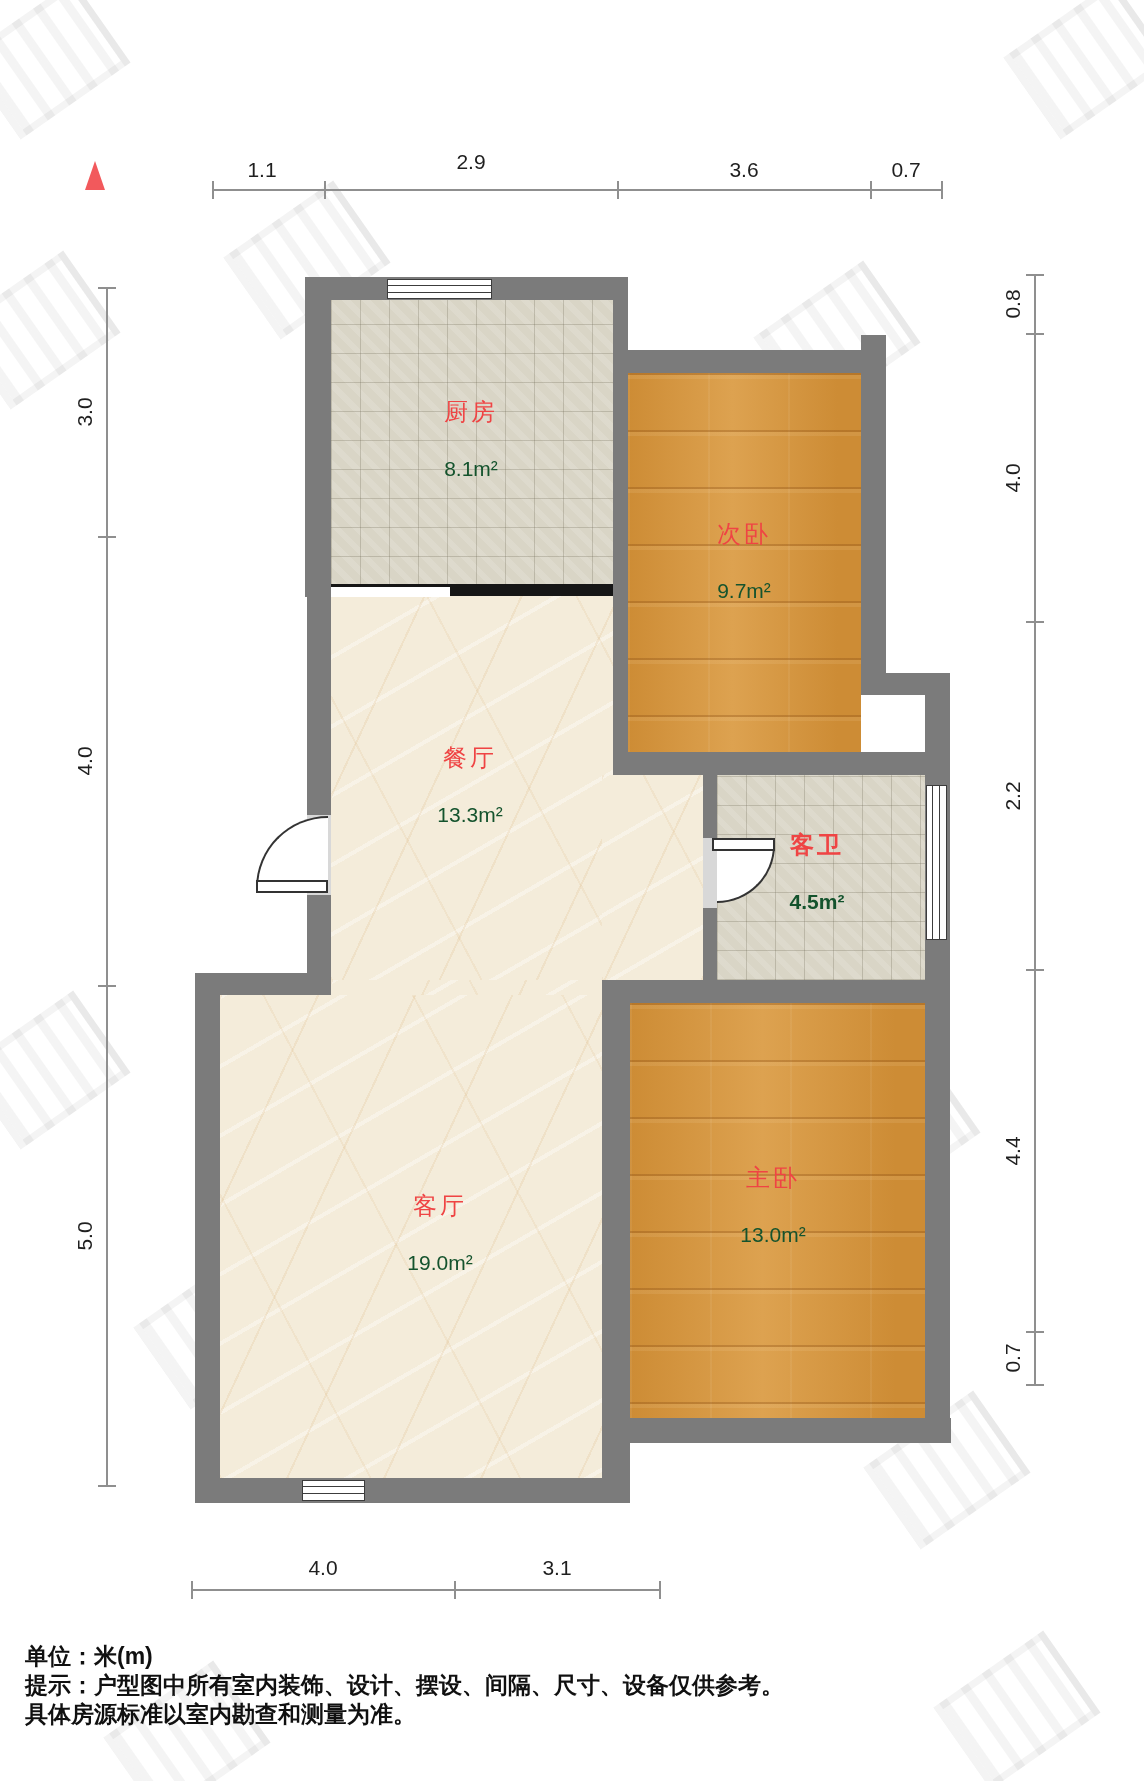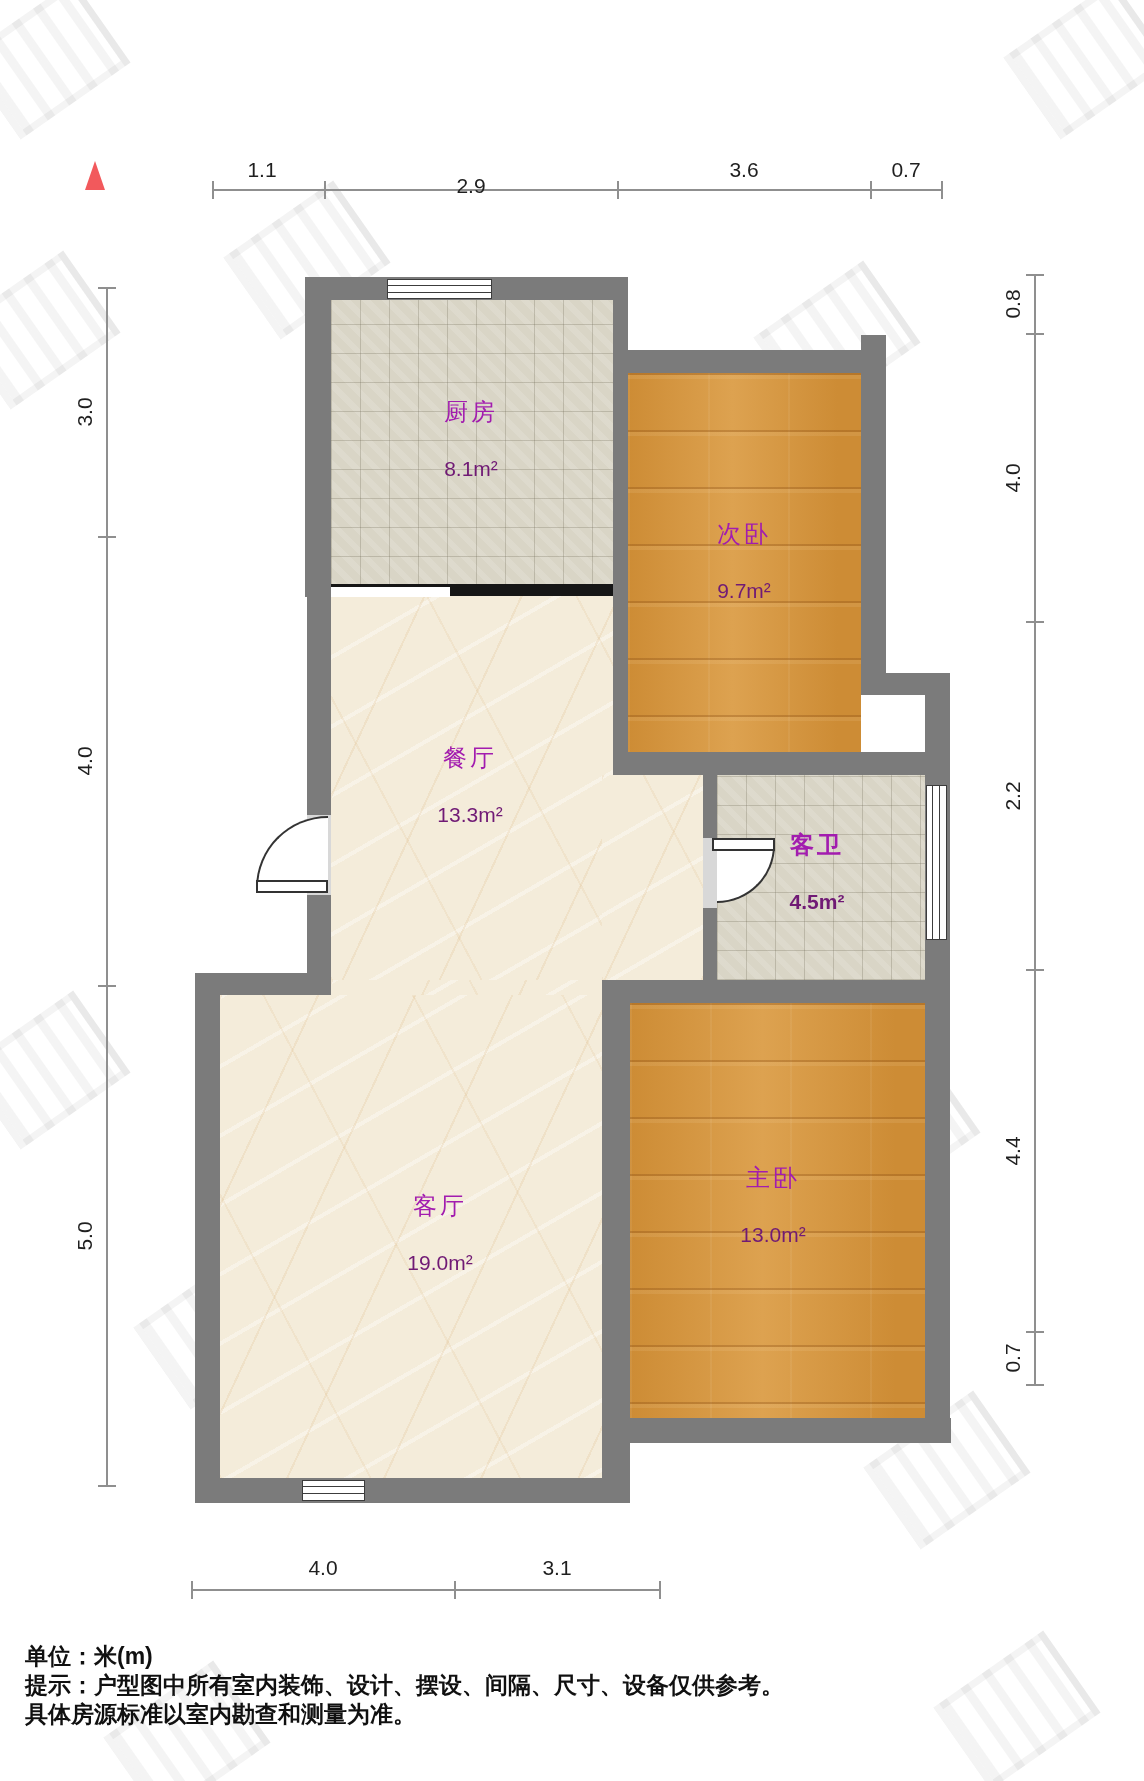--- a/index.html
+++ b/index.html
@@ -45,22 +45,22 @@
   .arc.tl{border-top:2px solid #333;border-left:2px solid #333;border-top-left-radius:100%;}
   .arc.br{border-bottom:2px solid #333;border-right:2px solid #333;border-bottom-right-radius:100%;}
   
   .dimline{position:absolute;background:#8f8f8f;}
   .tickv{position:absolute;width:2px;height:18px;background:#8f8f8f;}
   .tickh{position:absolute;width:18px;height:2px;background:#8f8f8f;}
   .dim{position:absolute;font-size:21px;color:#1f1f1f;transform:translate(-50%,-50%);white-space:nowrap;}
   .dim.rot{transform:translate(-50%,-50%) rotate(-90deg);}
   
   .room-label{position:absolute;transform:translate(-50%,-50%);text-align:center;line-height:32px;white-space:nowrap;}
-  .room-label .rn{display:block;font-size:24px;color:#a21caf;letter-spacing:3px;}
-  .room-label .ra{display:block;font-size:21px;color:#701a75;margin-top:25px;}
+  .room-label .rn{display:block;font-size:24px;color:#ef4444;letter-spacing:3px;}
+  .room-label .ra{display:block;font-size:21px;color:#14532d;margin-top:25px;}
   
   .north{position:absolute;width:0;height:0;border-left:10px solid transparent;border-right:10px solid transparent;border-bottom:29px solid #f2595c;}
   
   .footer-line{position:absolute;left:25px;font-size:23px;font-weight:bold;color:#101010;white-space:nowrap;}
   
   .wm{position:absolute;width:120px;height:86px;border:7px solid rgba(40,40,40,.05);transform:rotate(-35deg);
       background-image:repeating-linear-gradient(90deg, rgba(40,40,40,.05) 0 9px, transparent 9px 26px);}
 </style>
 </head>
 <body>
@@ -149,21 +149,21 @@
     <span class="ra">13.0m²</span>
   </div>
 
   <div class="dimline" style="left:213px;top:189px;width:729px;height:2px;"></div>
   <div class="tickv" style="left:212px;top:181px;"></div>
   <div class="tickv" style="left:324px;top:181px;"></div>
   <div class="tickv" style="left:617px;top:181px;"></div>
   <div class="tickv" style="left:870px;top:181px;"></div>
   <div class="tickv" style="left:941px;top:181px;"></div>
   <span class="dim" style="left:262px;top:170px;">1.1</span>
-  <span class="dim" style="left:471px;top:186px;">2.9</span>
+  <span class="dim" style="left:471px;top:162px;">2.9</span>
   <span class="dim" style="left:744px;top:170px;">3.6</span>
   <span class="dim" style="left:906px;top:170px;">0.7</span>
 
   <div class="dimline" style="left:106px;top:288px;width:2px;height:1198px;"></div>
   <div class="tickh" style="left:98px;top:287px;"></div>
   <div class="tickh" style="left:98px;top:536px;"></div>
   <div class="tickh" style="left:98px;top:985px;"></div>
   <div class="tickh" style="left:98px;top:1485px;"></div>
   <span class="dim rot" style="left:85px;top:412px;">3.0</span>
   <span class="dim rot" style="left:85px;top:761px;">4.0</span>

